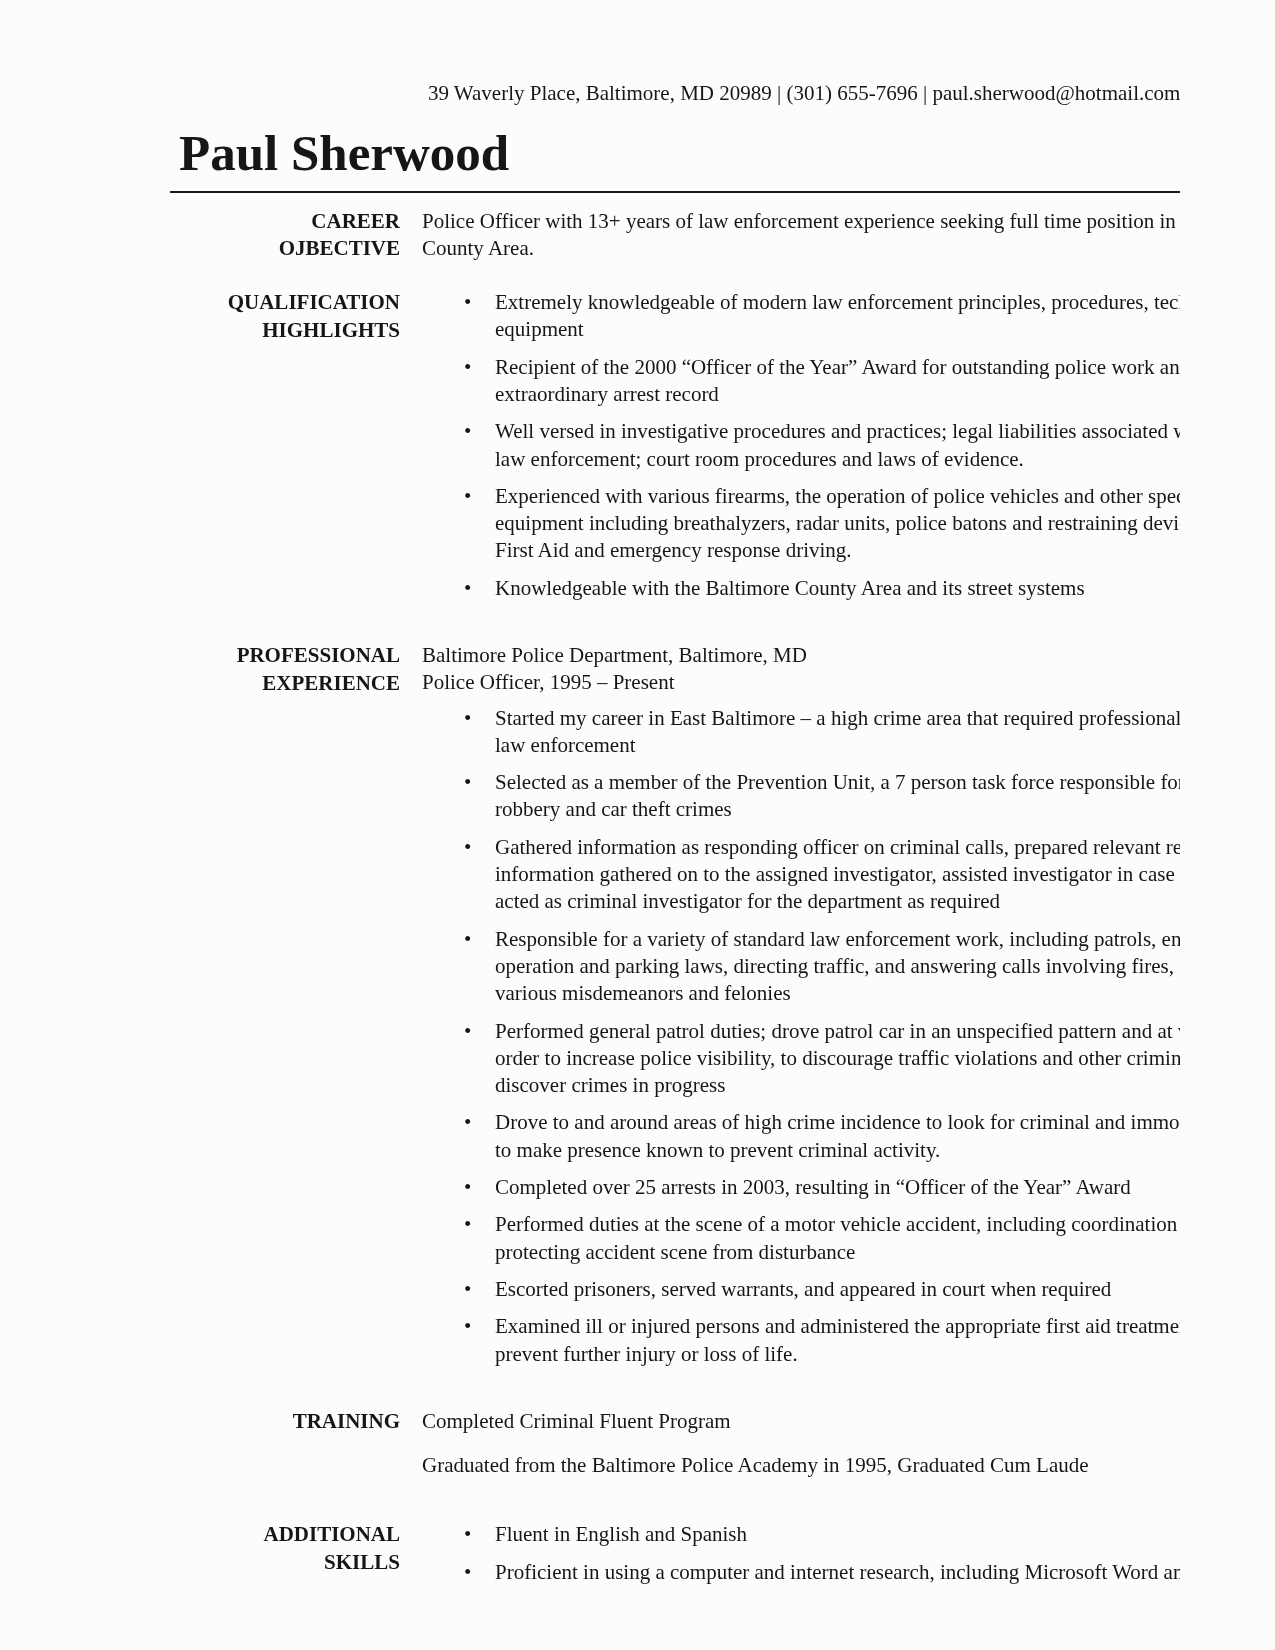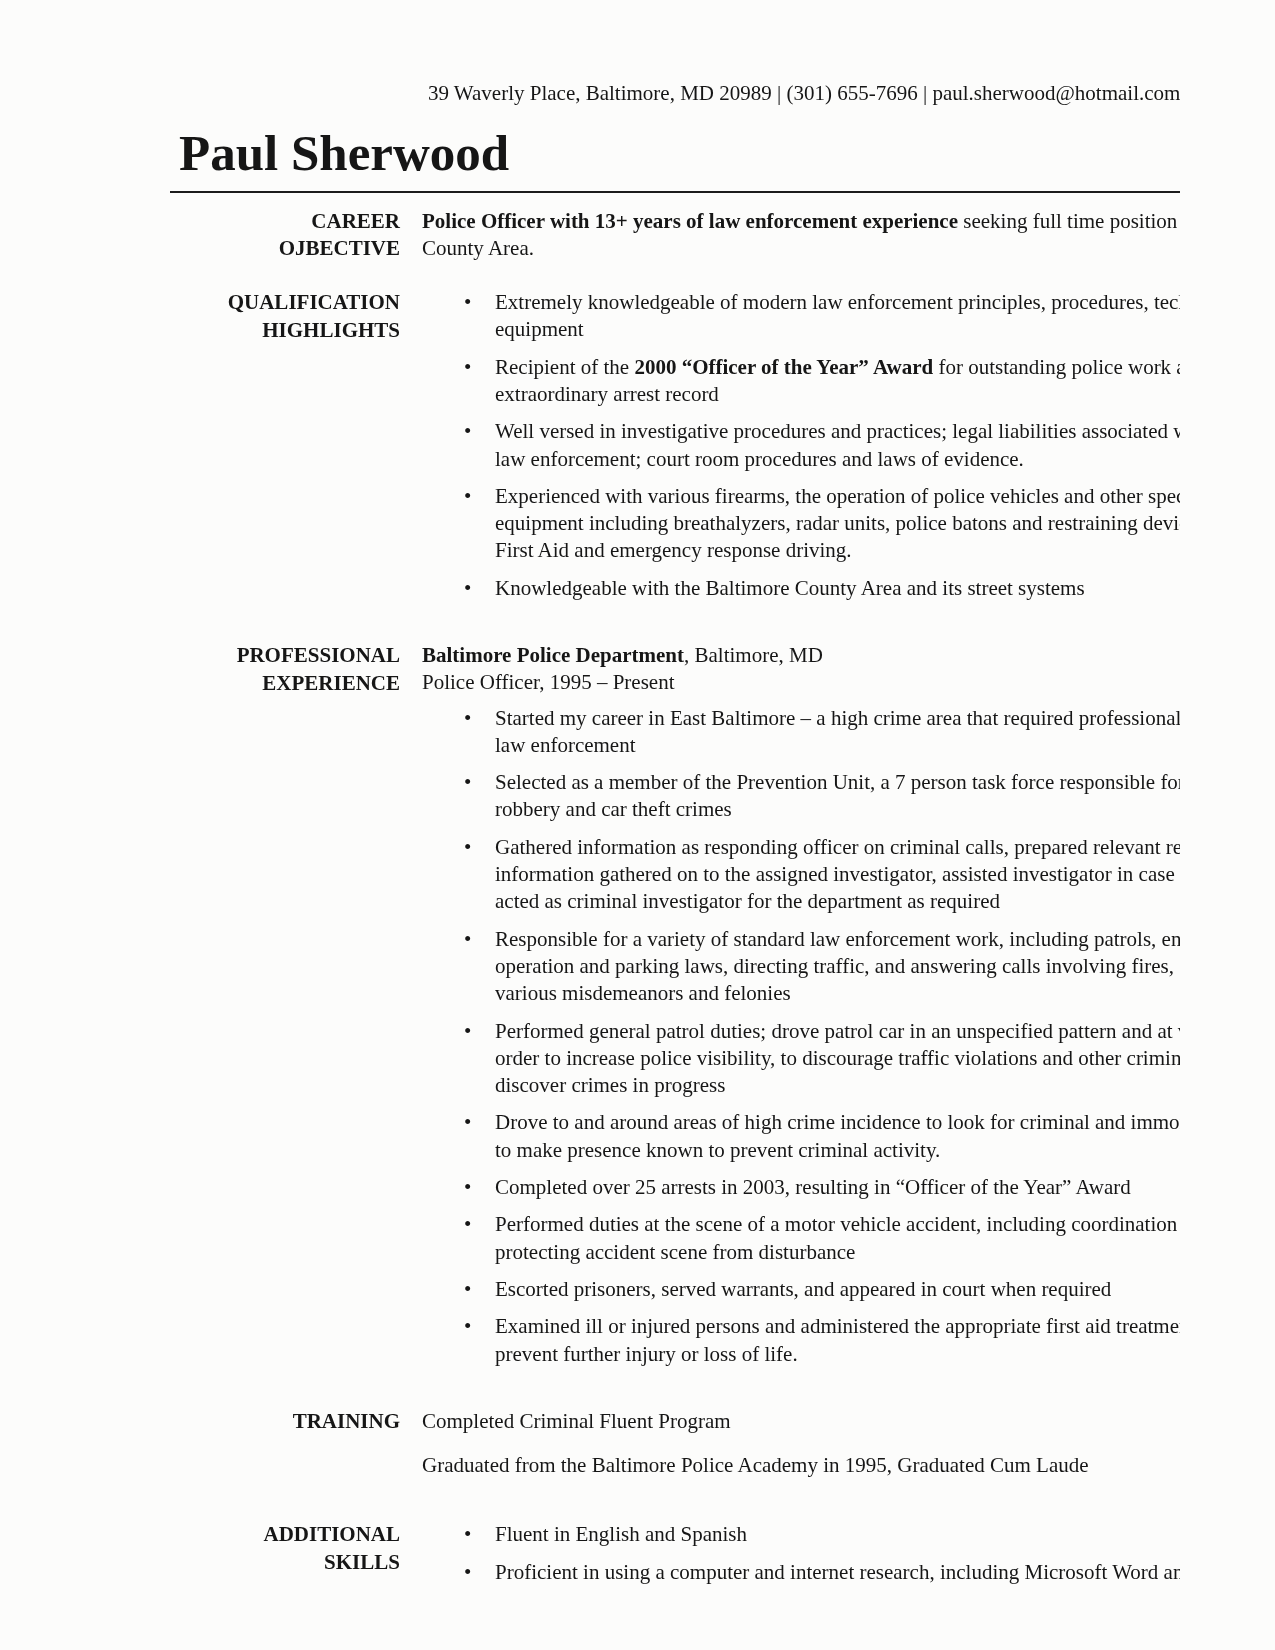--- a/index.html
+++ b/index.html
@@ -45,21 +45,21 @@
   .row-objective { margin-top: 15px; }
   .row-quals     { margin-top: 26px; }
   .row-exp       { margin-top: 40px; gap: 40px; }
   .row-training  { margin-top: 40px; }
   .row-skills    { margin-top: 42px; }
   .label {
     font-weight: 700;
     text-align: right;
     line-height: 1.32;
   }
-  .b { font-weight: 700; }
+  .b { font-weight: 400; }
   ul.bullets {
     margin: 0;
     padding: 0;
     list-style: none;
   }
   ul.bullets li {
     position: relative;
     padding-left: 73px;
     margin-top: 10px;
   }

